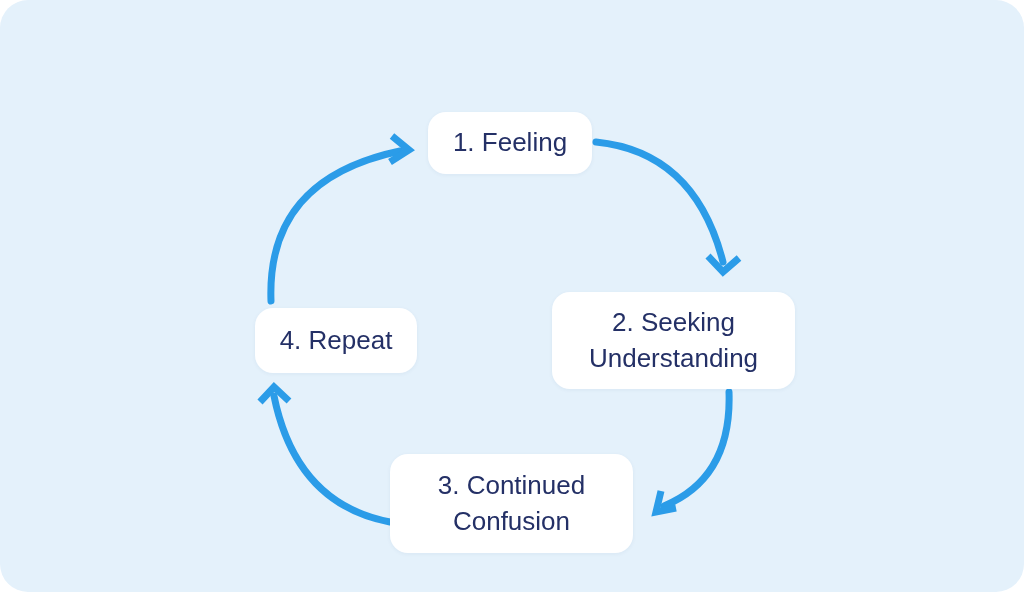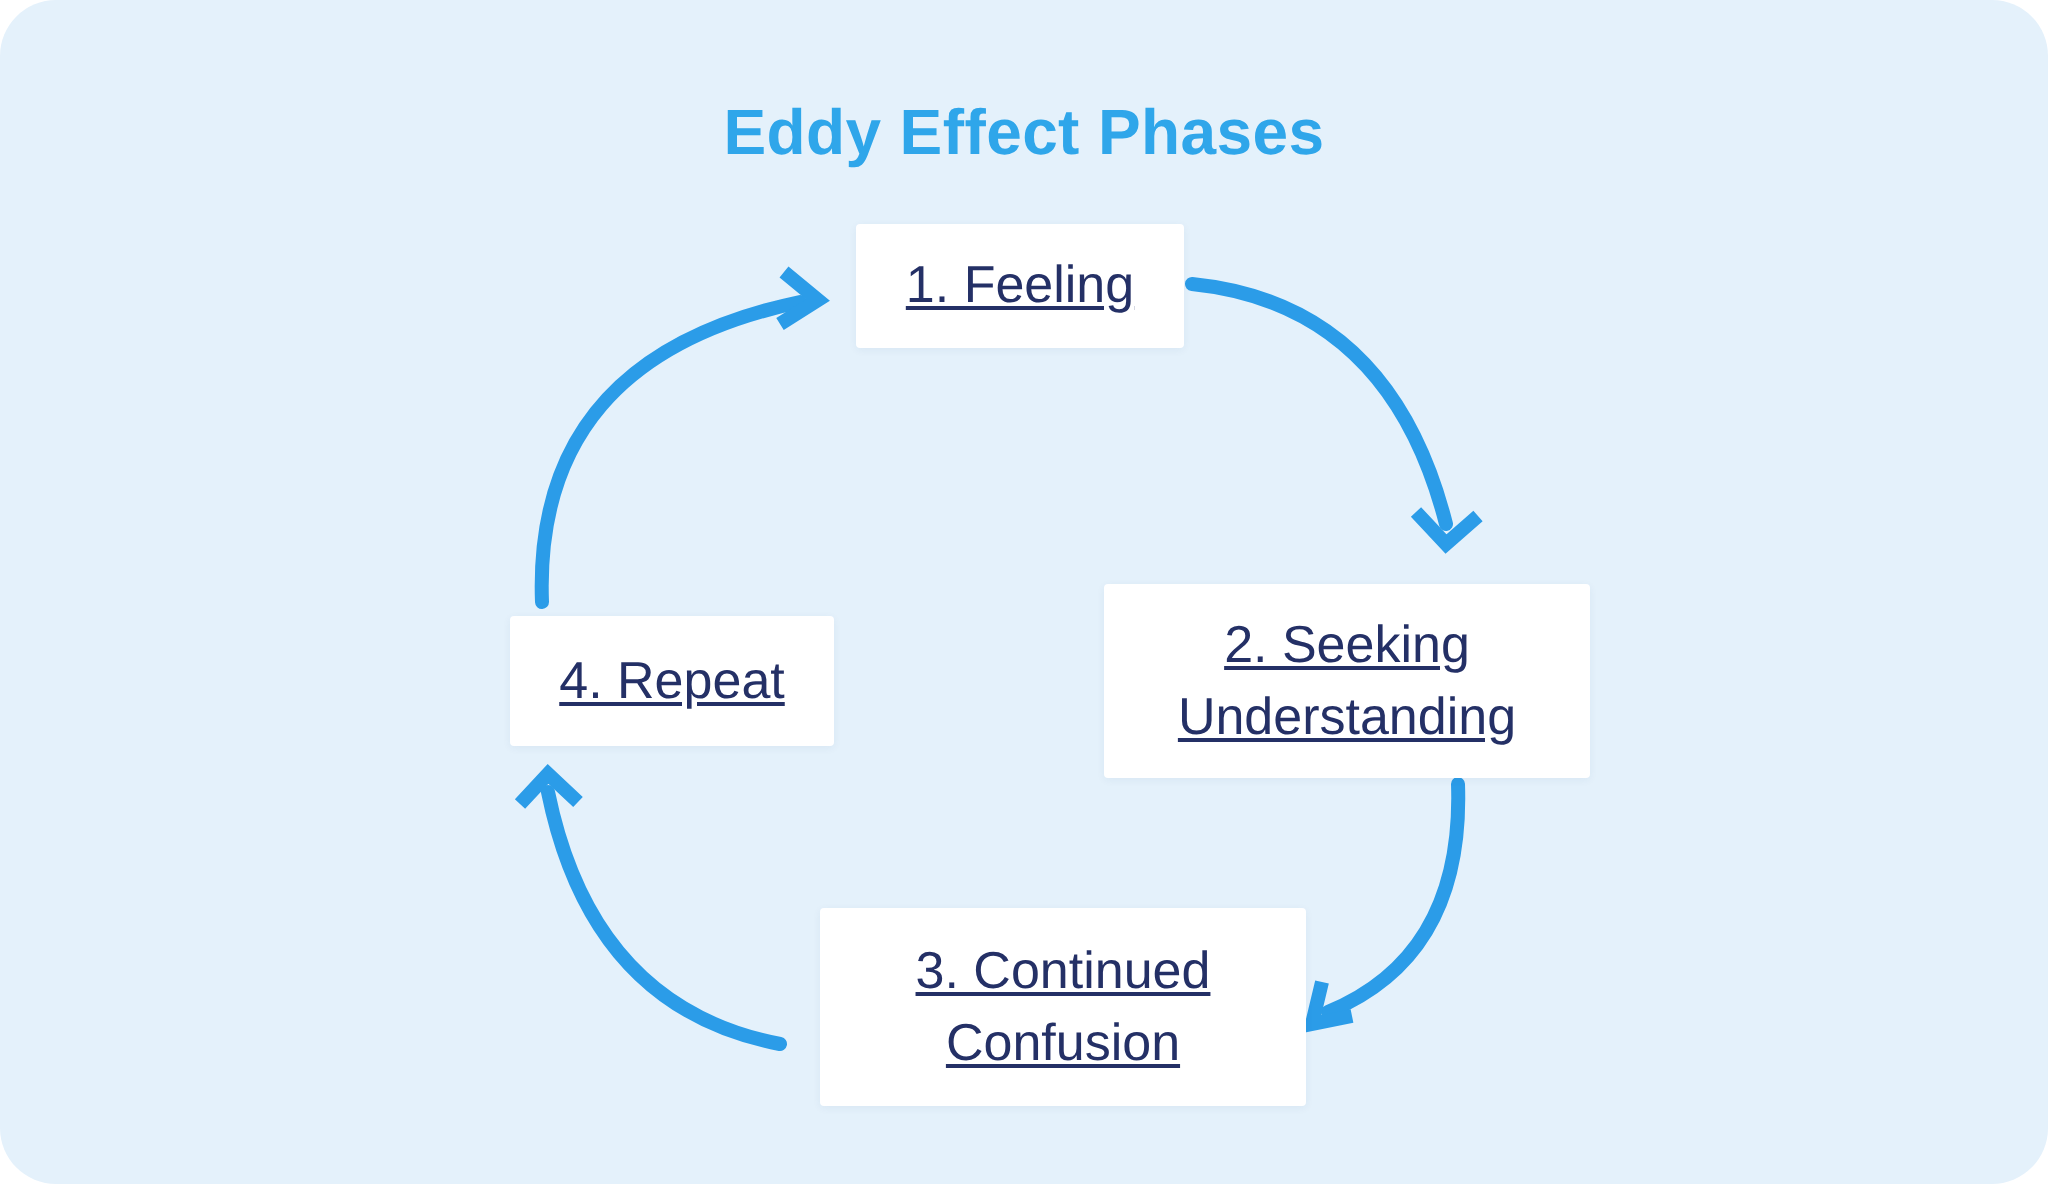--- a/index.html
+++ b/index.html
@@ -48,45 +48,43 @@
   .head{
     fill:none;
     stroke:var(--accent-blue);
     stroke-width:7;
     stroke-linecap:butt;
     stroke-linejoin:miter;
   }
   .phase-box{
     position:absolute;
     background:var(--box-bg);
-    border-radius:2px;
+    border-radius:18px;
     display:flex;
     align-items:center;
     justify-content:center;
     text-align:center;
     color:var(--text-navy);
     font-size:26px;
     font-weight:500;
     line-height:1.35;
     box-shadow:0 1px 4px rgba(30,60,120,0.06);
     padding:23px 12px;
-    text-decoration:underline;
   }
   .box1{left:428px;top:112px;width:164px;height:62px;}
   .box2{left:552px;top:292px;width:243px;height:97px;}
-  .box3{left:390px;top:454px;width:243px;height:99px;margin-left:20px;}
+  .box3{left:390px;top:454px;width:243px;height:99px;}
   .box4{left:226px;top:308px;width:162px;height:65px;margin-left:29px;}
 </style>
 </head>
 <body>
 
 <div class="stage">
   <div class="card"></div>
 
-  <h1 class="title">Eddy Effect Phases</h1>
 
   <svg class="arrows" width="1024" height="592" viewBox="0 0 1024 592" aria-hidden="true">
 
     <g>
       <path class="arc" d="M 596 142 Q 695 152 723 262"></path>
       <polyline class="head" points="708,256 723,272 739,258"></polyline>
     </g>
 
     <g>
       <path class="arc" d="M 729 392 Q 732 478 664 506"></path>

